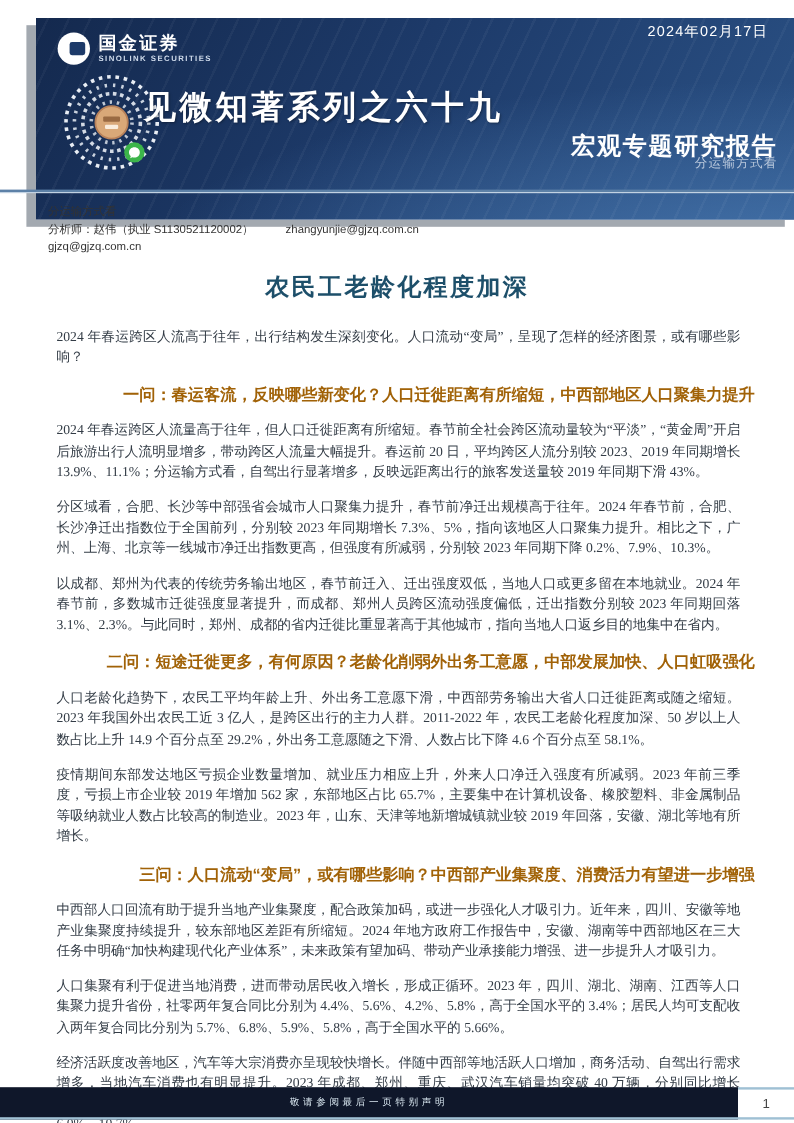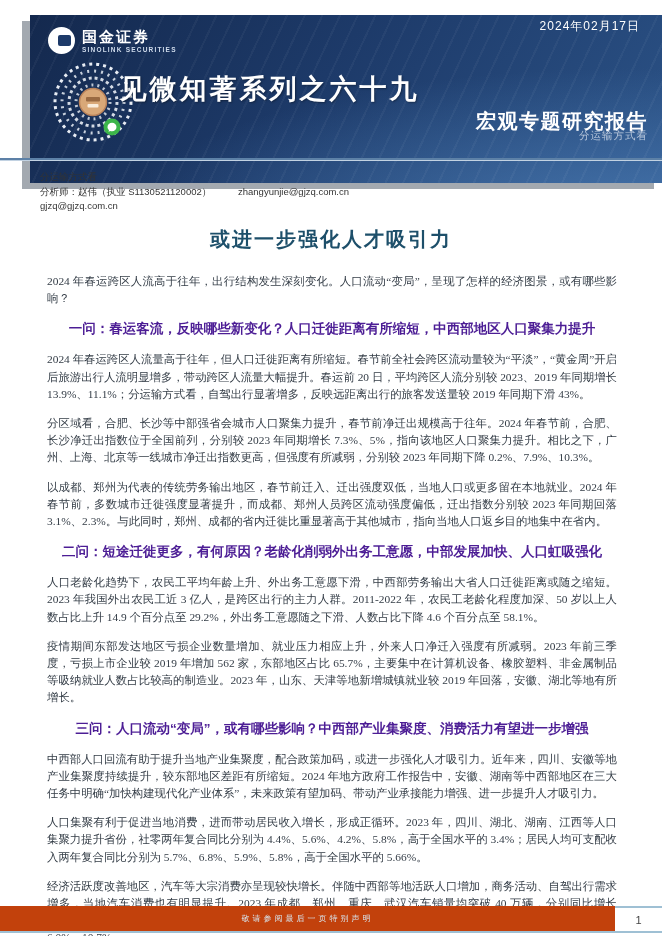--- a/index.html
+++ b/index.html
@@ -73,28 +73,28 @@
 
   
   .doc-body {
     position:absolute; left:35px; right:33px; top:261px;
     font-family:"Liberation Serif", serif;
     font-size:11.4px; line-height:17.2px; color:#333c46; text-align:justify;
   }
   .doc-body p { margin:12px; }
   .sec-heading {
     font-family:"Liberation Sans", sans-serif;
-    font-size:13.5px; font-weight:bold; color:#4c1d95;
-    line-height:20px; margin:3px 0 1px 0; text-align:center;
+    font-size:13.5px; font-weight:bold; color:#a16207;
+    line-height:20px; margin:3px 0 1px 0; text-align:right;
   }
 
   
   .footer { position:absolute; left:0; right:0; bottom:3px; height:27px; display:flex; }
   .footer-bar {
-    flex:1; background:#c2410c; display:flex; align-items:center; justify-content:center;
+    flex:1; background:#0f172a; display:flex; align-items:center; justify-content:center;
     border-bottom:2px solid #9fc0d4;
   }
   .footer-bar span { color:#d8e6ef; font-size:8px; letter-spacing:3px; }
   .page-num-box {
     width:47px; background:#ffffff; border-top:2px solid #9fc0d4; border-bottom:2px solid #9fc0d4;
     display:flex; align-items:center; justify-content:center;
     color:#444444; font-size:11px;
   }
 </style>
 </head>
@@ -140,21 +140,21 @@
       <div class="analyst-col">
         <div>分析师：赵伟（执业 S1130521120002）</div>
         <a class="analyst-email" href="#">gjzq@gjzq.com.cn</a>
       </div>
       <div class="analyst-col">
         <a class="analyst-email" href="#">zhangyunjie@gjzq.com.cn</a>
       </div>
     </div>
   </div>
 
-  <h1 class="doc-title">或进一步强化人才吸引力</h1>
+  <h1 class="doc-title">农民工老龄化程度加深</h1>
 
   <div class="doc-body">
     <p>2024 年春运跨区人流高于往年，出行结构发生深刻变化。人口流动“变局”，呈现了怎样的经济图景，或有哪些影响？</p>
 
     <h2 class="sec-heading">一问：春运客流，反映哪些新变化？人口迁徙距离有所缩短，中西部地区人口聚集力提升</h2>
     <p>2024 年春运跨区人流量高于往年，但人口迁徙距离有所缩短。春节前全社会跨区流动量较为“平淡”，“黄金周”开启后旅游出行人流明显增多，带动跨区人流量大幅提升。春运前 20 日，平均跨区人流分别较 2023、2019 年同期增长 13.9%、11.1%；分运输方式看，自驾出行显著增多，反映远距离出行的旅客发送量较 2019 年同期下滑 43%。</p>
     <p>分区域看，合肥、长沙等中部强省会城市人口聚集力提升，春节前净迁出规模高于往年。2024 年春节前，合肥、长沙净迁出指数位于全国前列，分别较 2023 年同期增长 7.3%、5%，指向该地区人口聚集力提升。相比之下，广州、上海、北京等一线城市净迁出指数更高，但强度有所减弱，分别较 2023 年同期下降 0.2%、7.9%、10.3%。</p>
     <p>以成都、郑州为代表的传统劳务输出地区，春节前迁入、迁出强度双低，当地人口或更多留在本地就业。2024 年春节前，多数城市迁徙强度显著提升，而成都、郑州人员跨区流动强度偏低，迁出指数分别较 2023 年同期回落 3.1%、2.3%。与此同时，郑州、成都的省内迁徙比重显著高于其他城市，指向当地人口返乡目的地集中在省内。</p>
 
     <h2 class="sec-heading">二问：短途迁徙更多，有何原因？老龄化削弱外出务工意愿，中部发展加快、人口虹吸强化</h2>

